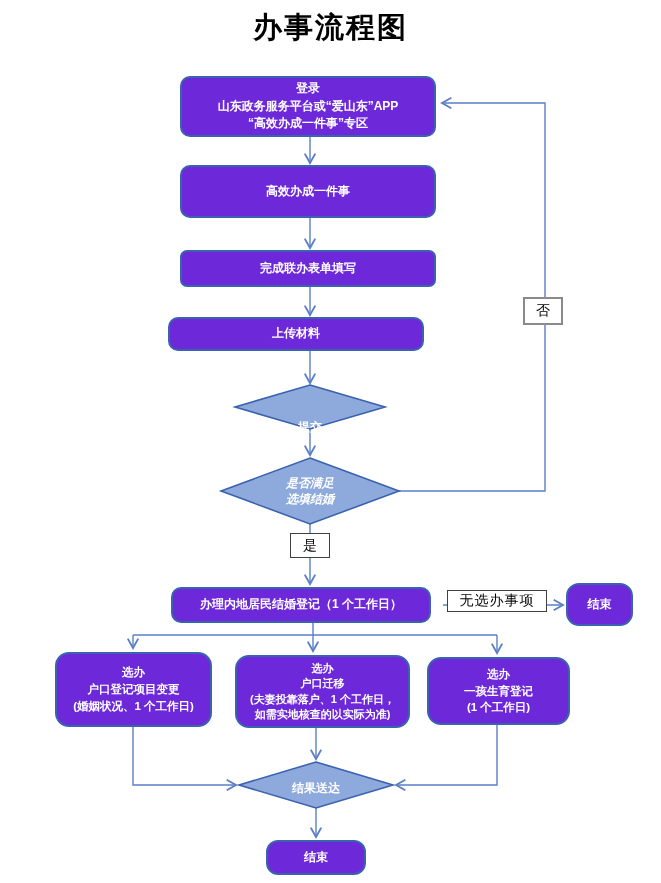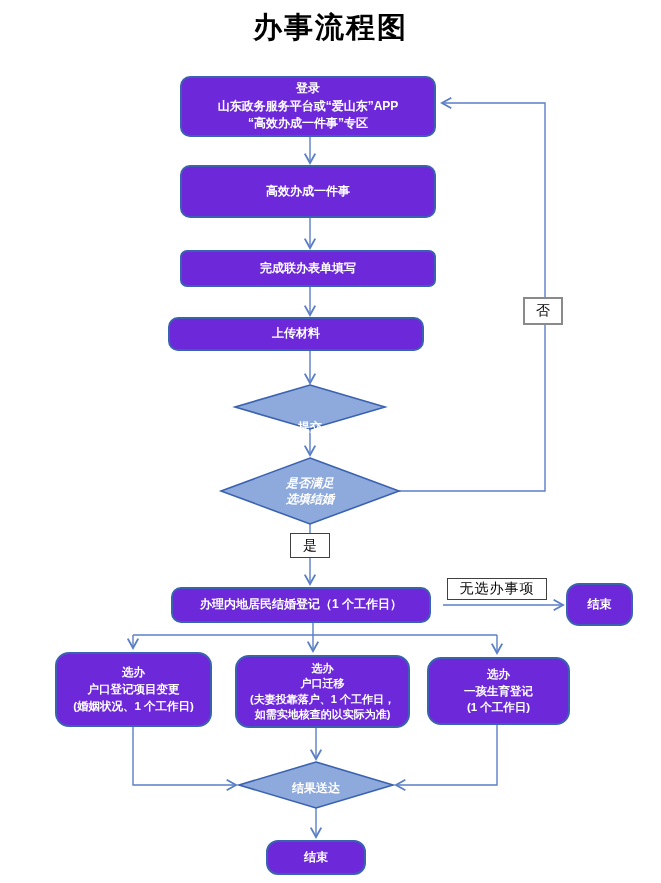--- a/index.html
+++ b/index.html
@@ -27,21 +27,21 @@
     color:#ffffff;font-weight:bold;font-size:12px;line-height:1.35;text-align:center;
     pointer-events:none;
   }
   .lbl{
     position:absolute;box-sizing:border-box;background:#ffffff;
     display:flex;align-items:center;justify-content:center;
     font-family:"Liberation Serif",serif;color:#000000;
   }
   .lbl.yes{border:1.5px solid #404040;font-size:14px;}
   .lbl.no{border:2px solid #8a8a8a;font-size:14px;}
-  .lbl.nosel{border:1.5px solid #404040;font-size:14px;letter-spacing:1px;}
+  .lbl.nosel{border:1.5px solid #404040;font-size:14px;letter-spacing:1px;margin-top:12px;}
   .small{font-size:11px;line-height:1.4;}
   .mid{font-size:11.5px;line-height:1.45;}
 </style>
 </head>
 <body>
 
 <div class="canvas">
 
   <h1 class="title">办事流程图</h1>
 

